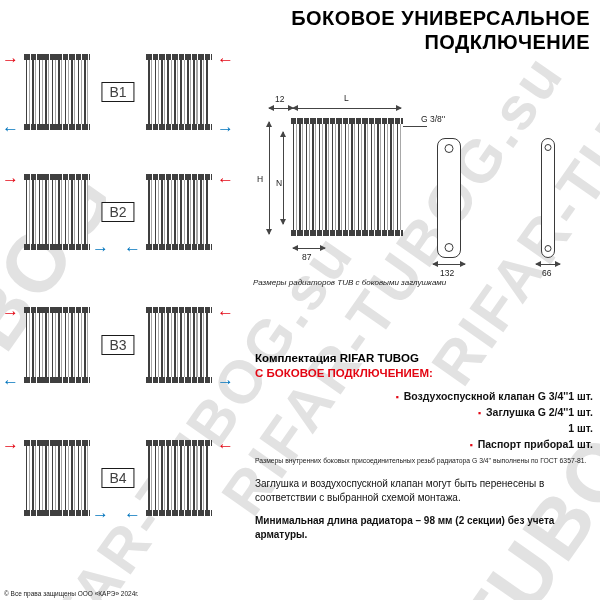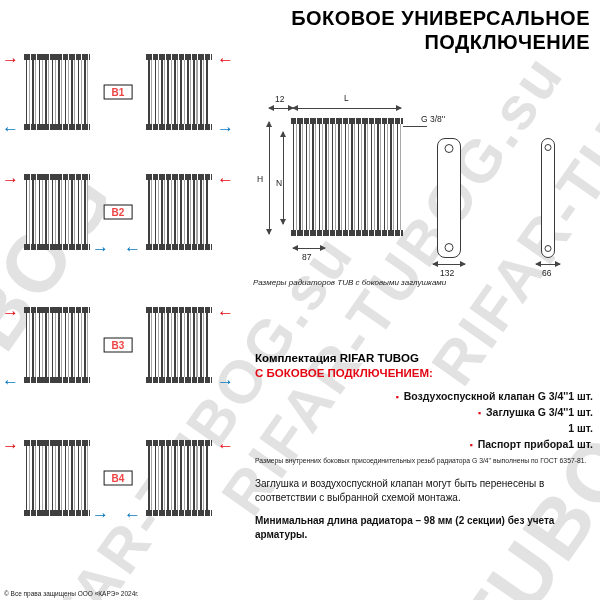--- a/index.html
+++ b/index.html
@@ -29,21 +29,21 @@
              background:repeating-linear-gradient(90deg,#3f3f3f 0 1.5px,#fff 1.5px 3px,#a8a8a8 3px 4px,#fff 4px 6.5px); }
   .radbody::before,.radbody::after { content:""; position:absolute; left:-2px; right:-2px; height:6px;
              background:repeating-linear-gradient(90deg,#3f3f3f 0 5.5px,#fff 5.5px 6.5px); }
   .radbody::before { top:-6px; } .radbody::after { bottom:-6px; }
 
   .rad { top:8px; height:64px; width:62px; }
   .rad-l { left:14px; } .rad-r { right:14px; }
 
   .scheme-label { position:absolute; left:50%; top:50%; transform:translate(-50%,-50%);
                   border:1.5px solid #1a1a1a; background:#fff; padding:1px 7px;
-                  font-weight:bold; font-size:10px; color:#ef4444; }
+                  font-weight:normal; font-size:14px; color:#404040; }
 
   .arr { position:absolute; font-size:17px; font-weight:bold; line-height:1; }
   .arr.red  { color:#e30613; }
   .arr.blue { color:#0074bd; }
   .a-otl { left:-10px; top:-3px; }   .a-obl { left:-10px; bottom:-3px; }
   .a-otr { right:-10px; top:-3px; }  .a-obr { right:-10px; bottom:-3px; }
   .a-ibl { left:80px; bottom:-3px; } .a-ibr { left:112px; bottom:-3px; }
 
   
   .drawing { position:absolute; left:253px; top:92px; width:342px; height:210px; }
@@ -178,21 +178,21 @@
   <div class="textblock">
     <div class="eq-h1">Комплектация RIFAR TUBOG</div>
     <div class="eq-h2">С БОКОВОЕ ПОДКЛЮЧЕНИЕМ:</div>
 
     <div class="eq-list">
       <div class="eq-item">
         <span class="eq-name"><span class="bullet">▪</span><span>Воздухоспускной клапан G 3/4''</span></span>
         <span class="eq-qty">1 шт.</span>
       </div>
       <div class="eq-item">
-        <span class="eq-name"><span class="bullet">▪</span><span>Заглушка G 3/4''</span></span>
+        <span class="eq-name"><span class="bullet">▪</span><span>Заглушка G 2/4''</span></span>
         <span class="eq-qty">1 шт.</span>
       </div>
       <div class="eq-item">
         <span class="eq-qty">1 шт.</span>
       </div>
       <div class="eq-item">
         <span class="eq-name"><span class="bullet">▪</span><span>Паспорт прибора</span></span>
         <span class="eq-qty">1 шт.</span>
       </div>
     </div>

